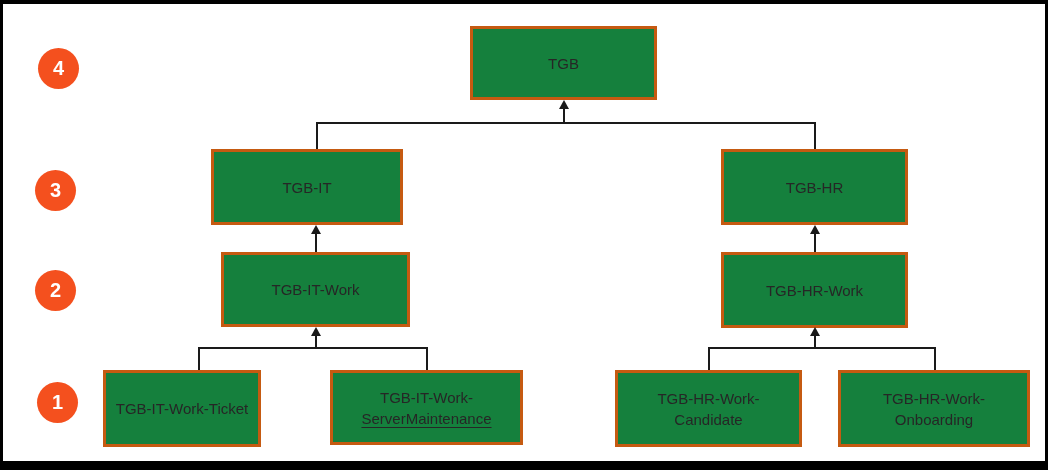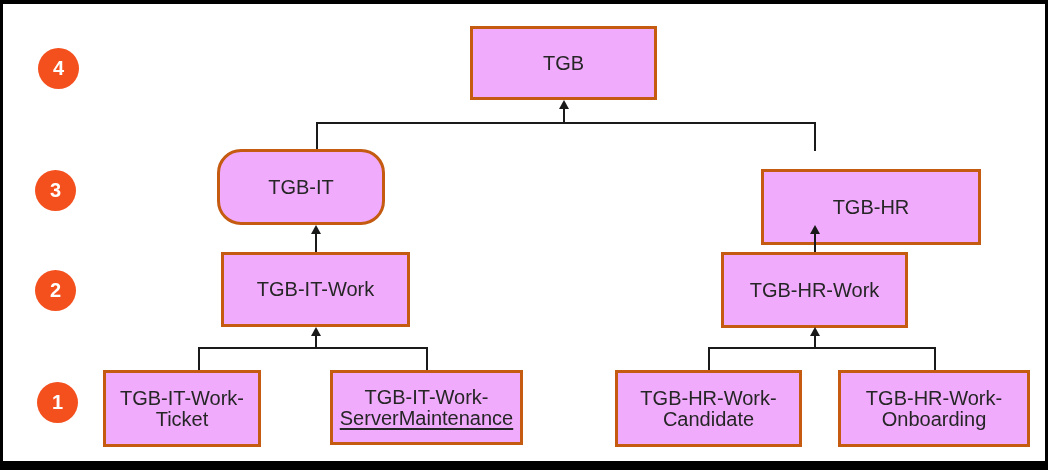--- a/index.html
+++ b/index.html
@@ -13,29 +13,29 @@
     border-width: 4px 3px 9px 3px;
     background: #ffffff;
     font-family: "Liberation Sans", "DejaVu Sans", sans-serif;
     overflow: hidden;
   }
   .stage { position:absolute; left:0; top:0; width:100%; height:100%; }
 
   .node {
     position: absolute;
     box-sizing: border-box;
-    background: #f0abfc;
+    background: #15803d;
     border: 3px solid #C55A11;
     display: flex;
     flex-direction: column;
     align-items: center;
     justify-content: center;
     text-align: center;
     color: #262626;
-    font-size: 20px;
+    font-size: 15px;
     line-height: 21px;
   }
 
   .badge {
     position: absolute;
     width: 41px;
     height: 41px;
     border-radius: 50%;
     background: #F4501E;
     color: #ffffff;
@@ -85,24 +85,24 @@
     <div class="node" style="left:467px; top:22px; width:187px; height:74px;">
       <span>TGB</span>
     </div>
 
     <div class="arrowhead" style="left:556px; top:96px;"></div>
     <div class="vline" style="left:560px; top:104px; height:16px;"></div>
     <div class="hline" style="left:313px; top:118px; width:500px;"></div>
     <div class="vline" style="left:313px; top:118px; height:29px;"></div>
     <div class="vline" style="left:811px; top:118px; height:29px;"></div>
 
-    <div class="node" style="left:214px; top:145px; width:168px; height:76px;border-radius:24px;">
+    <div class="node" style="left:208px; top:145px; width:192px; height:76px;">
       <span>TGB-IT</span>
     </div>
-    <div class="node" style="left:758px; top:145px; width:220px; height:76px;margin-top:20px;">
+    <div class="node" style="left:718px; top:145px; width:187px; height:76px;">
       <span>TGB-HR</span>
     </div>
 
     <div class="arrowhead" style="left:308px; top:221px;"></div>
     <div class="vline" style="left:312px; top:229px; height:19px;"></div>
     <div class="arrowhead" style="left:807px; top:221px;"></div>
     <div class="vline" style="left:811px; top:229px; height:19px;"></div>
 
     <div class="node" style="left:218px; top:248px; width:189px; height:75px;">
       <span>TGB-IT-Work</span>

